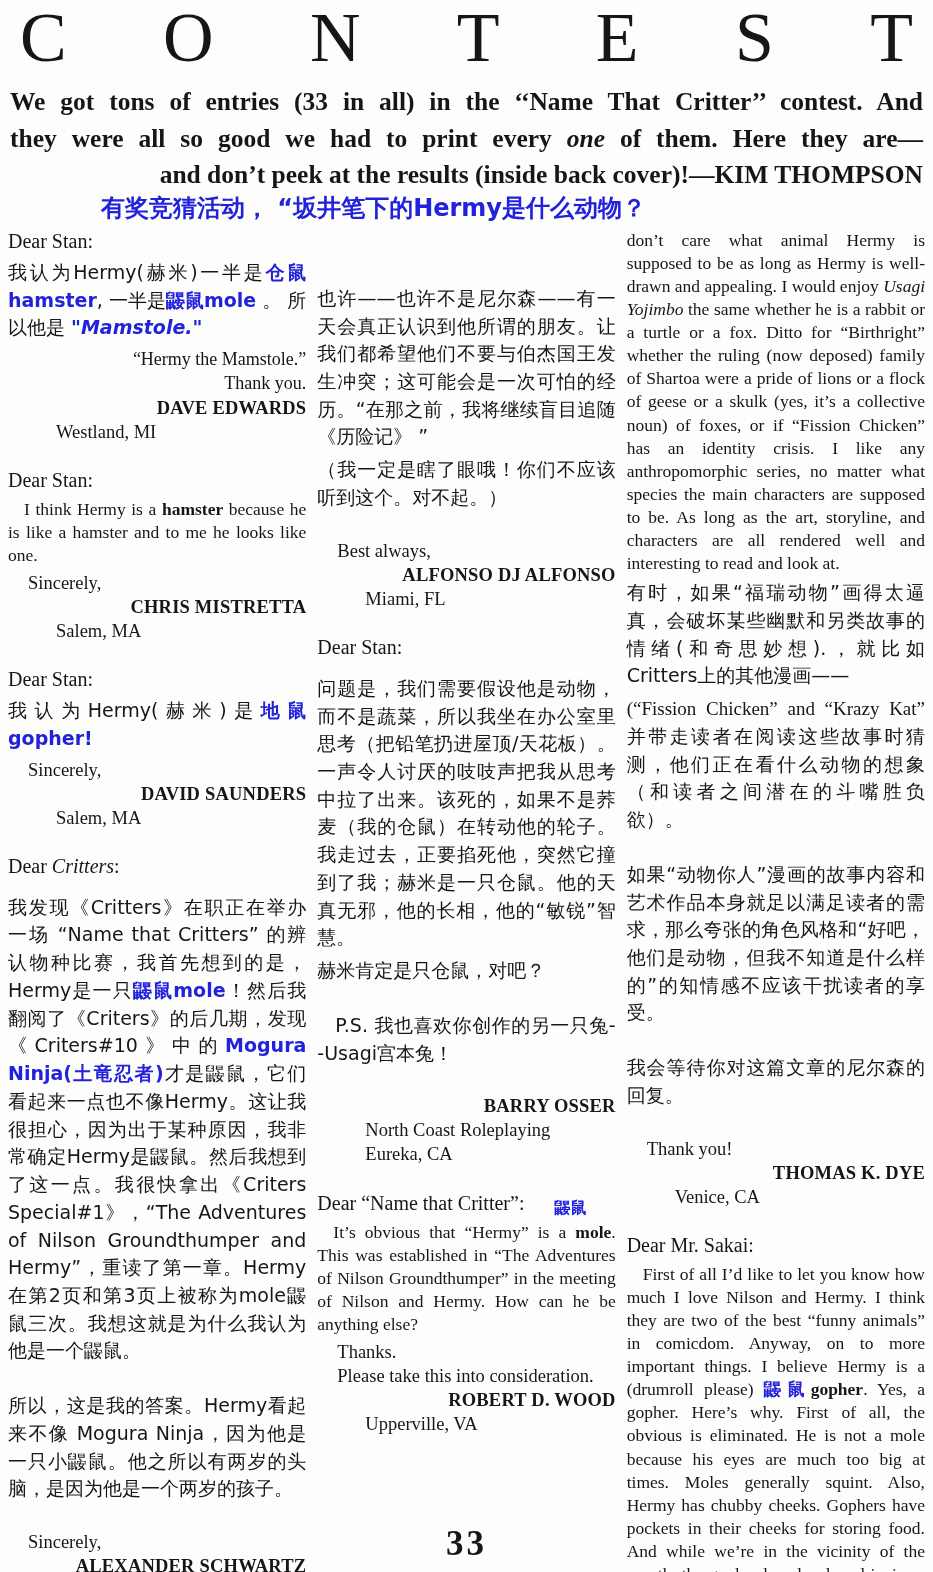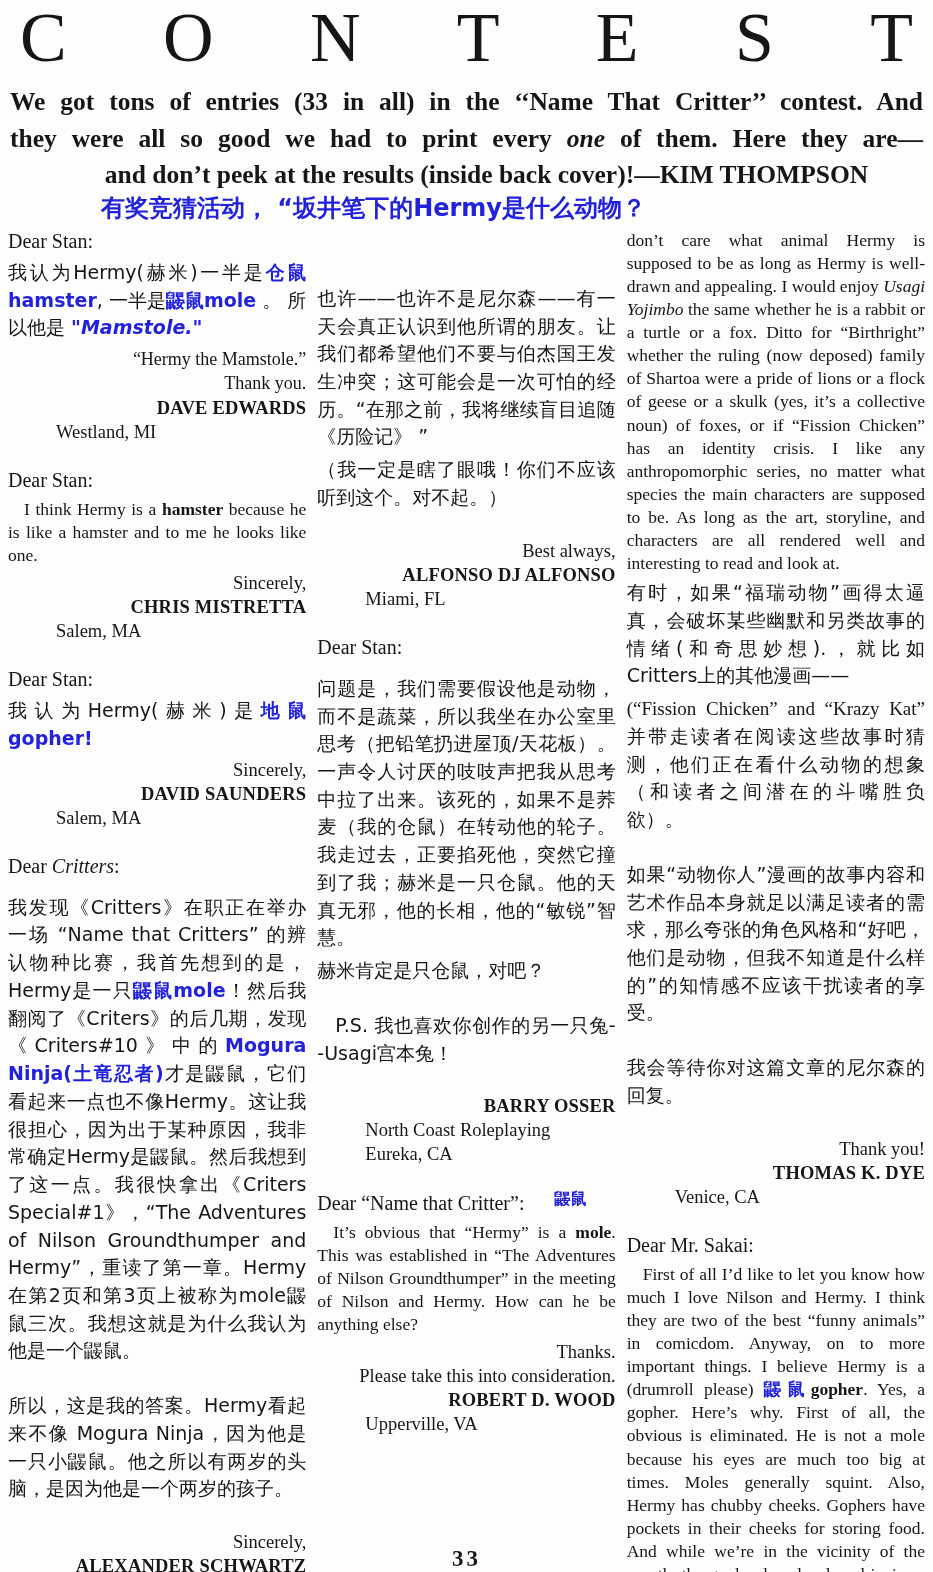--- a/index.html
+++ b/index.html
@@ -7,52 +7,52 @@
         overflow:hidden;box-sizing:border-box;padding:6px 8px 0 8px;
         font-family:"Liberation Serif",serif;}
   
   .big-title{display:flex;justify-content:space-between;align-items:flex-start;
              padding:0 12px;font-size:70px;line-height:0.92;font-weight:500;
              font-family:"Liberation Serif",serif;letter-spacing:0;}
   .big-title span{display:block;}
   
   .intro{margin:14px 2px 0 2px;font-weight:700;font-size:25.5px;line-height:1.42;}
   .intro-line{text-align:justify;text-align-last:justify;}
-  .intro-last{display:flex;justify-content:center;margin-left:40px;}
+  .intro-last{display:flex;justify-content:flex-end;margin-left:40px;}
   
   .subtitle{margin:1px 0 6px 93px;font-family:"DejaVu Sans",sans-serif;
             font-weight:700;font-size:24px;color:var(--accent,#2222dd);line-height:1.2;}
   
   .cols{display:grid;grid-template-columns:1fr 1fr 1fr;column-gap:11px;margin-top:2px;}
   .letter{margin-bottom:24px;}
   .salutation{font-size:20px;margin:0 0 6px 0;line-height:1.2;}
   .salutation .run{font-size:20px;}
-  .sal-row{display:flex;align-items:flex-start;}
+  .sal-row{display:flex;align-items:flex-end;}
   .anno{font-family:"DejaVu Sans",sans-serif;font-weight:700;font-size:16px;
         color:var(--accent,#2222dd);margin-left:30px;position:relative;top:-2px;}
   .para-en{font-size:17.5px;line-height:1.32;text-align:justify;margin:0 0 4px 0;}
   .para-en.indent{text-indent:16px;}
   .para-cn{font-family:"DejaVu Sans",sans-serif;font-size:19px;line-height:1.46;
            text-align:justify;margin:0 0 5px 0;}
   .gap-s{height:10px;}
   .gap-m{height:22px;}
-  .sig-close{font-size:18.5px;margin-left:20px;line-height:1.3;text-align:right;}
+  .sig-close{font-size:18.5px;margin-left:20px;line-height:1.3;}
   .sig-name{font-size:18.5px;font-weight:700;margin-left:46px;line-height:1.3;letter-spacing:.2px;text-align:right;}
   .sig-line{font-size:18.5px;margin-left:48px;line-height:1.3;}
   .en-line{font-size:18px;margin-left:14px;line-height:1.35;text-align:right;}
   
   .run.n{}
   .run.b{font-weight:700;}
   .run.i{font-style:italic;}
   .run.blue{color:var(--accent,#2222dd);font-weight:700;font-family:"DejaVu Sans",sans-serif;}
   .run.bluei{color:var(--accent,#2222dd);font-weight:700;font-style:italic;font-family:"DejaVu Sans",sans-serif;}
   .run.sf{font-family:"Liberation Serif",serif;}
   
-  .footer{position:absolute;left:0;bottom:0;width:100%;text-align:center;
-          font-weight:700;font-size:23px;letter-spacing:3px;}
+  .footer{position:absolute;left:0;bottom:8px;width:100%;text-align:center;
+          font-weight:700;font-size:35px;letter-spacing:3px;}
   .mid-spacer{height:56px;}
 </style>
 </head>
 <body>
 
 <div class="page">
 
   <div class="big-title">
     <span>C</span>
     <span>O</span>

